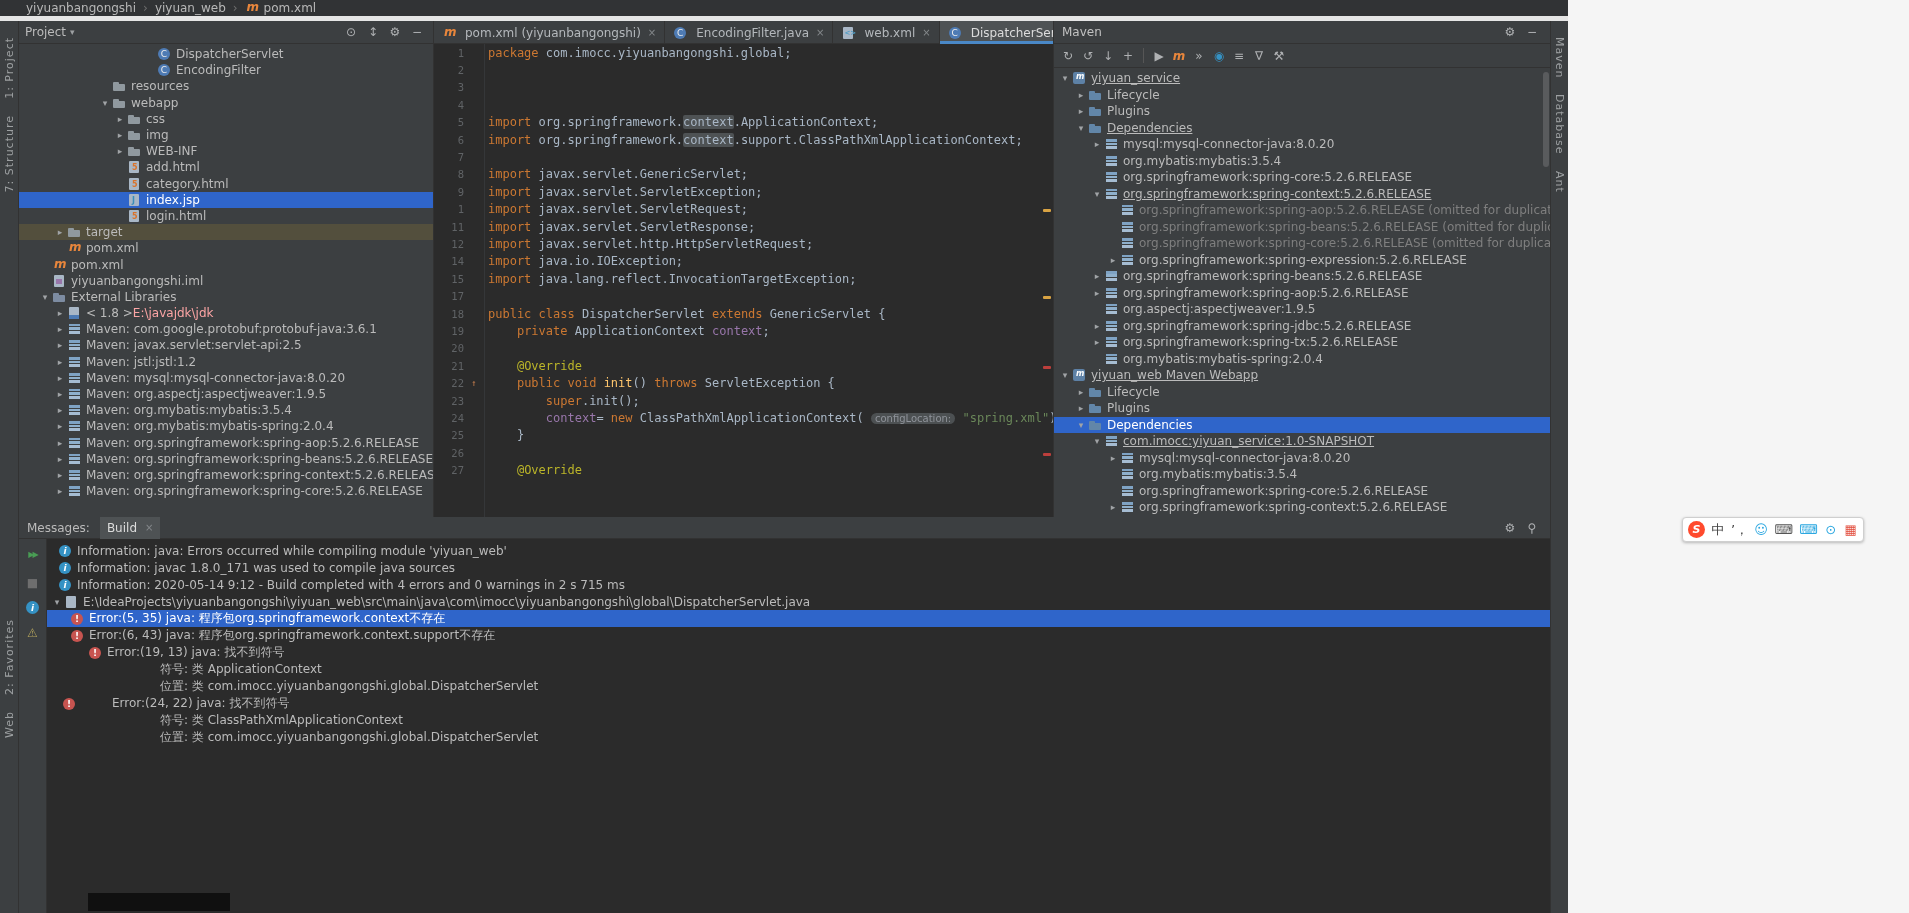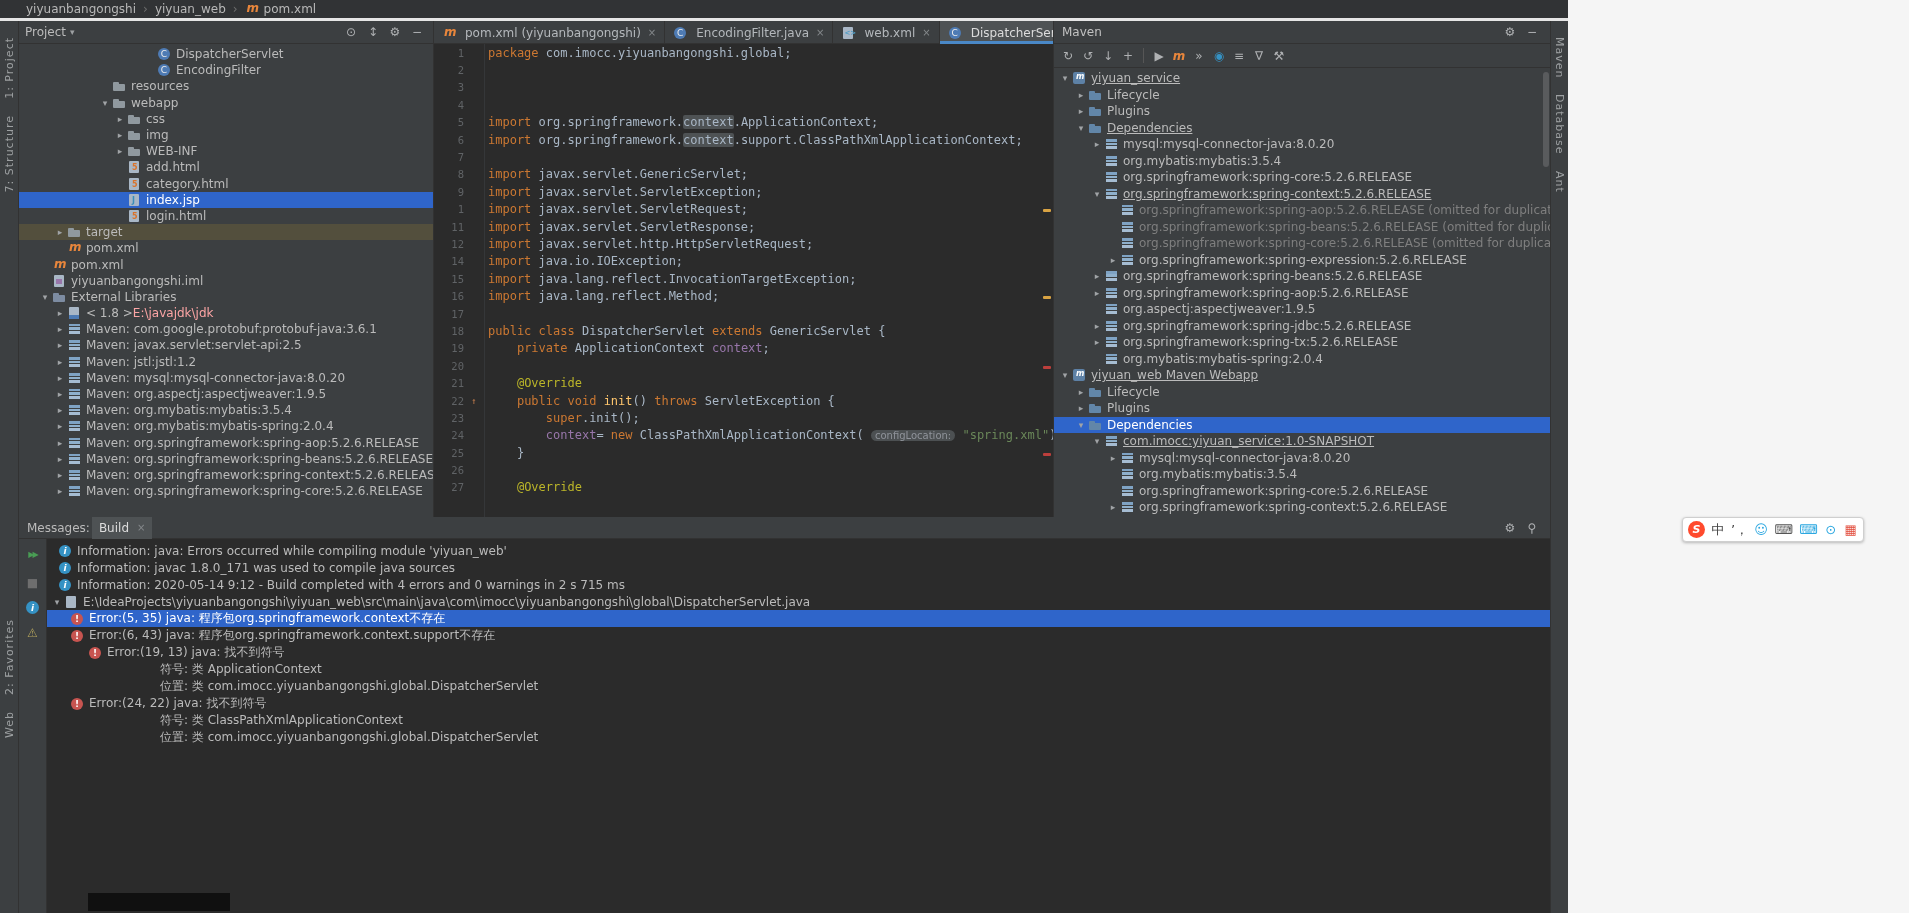--- a/index.html
+++ b/index.html
@@ -1,21 +1,21 @@
 <!DOCTYPE html>
 <html><head>
 <meta charset="utf-8">
 <style>
 *{margin:0;padding:0;box-sizing:border-box}
 html,body{width:1909px;height:913px;overflow:hidden}
 body{font-family:"DejaVu Sans","Liberation Sans",sans-serif;background:#f5f5f5;position:relative;color:#bbb}
 .ide{position:absolute;left:0;top:0;width:1568px;height:913px;background:#3c3f41;font-size:12px}
 
 
-.titlebar{position:absolute;left:0;top:0;width:100%;height:21px;background:#313335;border-bottom:3px solid #e5e5e5;display:flex;align-items:center;padding-left:26px}
+.titlebar{position:absolute;left:0;top:0;width:100%;height:21px;background:#313335;border-bottom:5px solid #e5e5e5;display:flex;align-items:center;padding-left:26px}
 .bc{display:flex;align-items:center}
 .bc-item{color:#b8b8b8}
 .bc-sep{color:#6e6e6e;margin:0 7px}
 
 
 .stripe{position:absolute;top:21px;bottom:0;width:19px;background:#3c3f41}
 .stripe-left{left:0;border-right:1px solid #323232}
 .stripe-right{left:1550px;width:18px;border-left:1px solid #323232}
 .vlabel{writing-mode:vertical-rl;font-size:11px;color:#9da0a2;letter-spacing:1px;margin-top:16px;cursor:default}
 .stripe-left .vlabel{transform:rotate(180deg)}
@@ -95,21 +95,21 @@
 
 .maven-panel{position:absolute;left:1053px;top:44px;width:497px;height:473px;background:#3c3f41;border-left:1px solid #323232;overflow:hidden}
 .mtoolbar{height:24px;display:flex;align-items:center;padding:0 4px;border-bottom:1px solid #323232}
 #maven-tree{padding-top:2px}
 #maven-tree .trow{height:16.5px}
 .mscroll{position:absolute;right:1px;top:28px;width:6px;height:95px;background:#595b5d;border-radius:3px}
 
 
 .bottom-panel{position:absolute;left:19px;top:517px;width:1531px;height:396px;background:#2b2b2b}
 .msg-header{position:absolute;left:0;top:0;right:0;height:22px;background:#3c3f41;border-bottom:1px solid #323232;display:flex;align-items:center;padding:0 8px}
-.msg-label{color:#bbb;margin-right:2px}
+.msg-label{color:#bbb;margin-right:10px}
 .build-tab{display:flex;align-items:center;gap:5px;height:22px;padding:0 7px;background:#4e5254;color:#dcdcdc;cursor:default}
 .msg-toolbar{position:absolute;left:0;top:22px;bottom:0;width:28px;background:#3c3f41;border-right:1px solid #323232;display:flex;flex-direction:column;align-items:center;padding-top:6px;gap:9px}
 .msg-rows{position:absolute;left:28px;top:22px;right:0;bottom:0;background:#2b2b2b;padding-top:3px;overflow:hidden}
 #msg-rows .trow{height:17px}
 
 
 .ime{position:absolute;left:1682px;top:517px;height:25px;background:#fff;border:1px solid #cfcfcf;border-radius:4px;box-shadow:0 1px 3px rgba(0,0,0,.25);display:flex;align-items:center;padding:0 5px;gap:6px}
 .ime-item{font-size:13px;color:#444;display:inline-flex;align-items:center;justify-content:center;min-width:14px;height:19px;cursor:default}
 .ime-item.logo{background:#ff4a2d;color:#fff;border-radius:50%;width:17px;height:17px;font-weight:bold;font-style:italic;font-size:11px}
 .taskbar-frag{position:absolute;left:88px;top:893px;width:142px;height:18px;background:#101010}
@@ -353,21 +353,20 @@
           <div class="cline"><span class="lnum">5</span><span class="gicon"></span><span class="ctext"><span class="kw">import</span><span class="pl"> org.springframework.</span><span class="hl">context</span><span class="pl">.ApplicationContext;</span></span></div>
           <div class="cline"><span class="lnum">6</span><span class="gicon"></span><span class="ctext"><span class="kw">import</span><span class="pl"> org.springframework.</span><span class="hl">context</span><span class="pl">.support.ClassPathXmlApplicationContext;</span></span></div>
           <div class="cline"><span class="lnum">7</span><span class="gicon"></span><span class="ctext"></span></div>
           <div class="cline"><span class="lnum">8</span><span class="gicon"></span><span class="ctext"><span class="kw">import</span><span class="pl"> javax.servlet.GenericServlet;</span></span></div>
           <div class="cline"><span class="lnum">9</span><span class="gicon"></span><span class="ctext"><span class="kw">import</span><span class="pl"> javax.servlet.ServletException;</span></span></div>
           <div class="cline"><span class="lnum">1</span><span class="gicon"></span><span class="ctext"><span class="kw">import</span><span class="pl"> javax.servlet.ServletRequest;</span></span></div>
           <div class="cline"><span class="lnum">11</span><span class="gicon"></span><span class="ctext"><span class="kw">import</span><span class="pl"> javax.servlet.ServletResponse;</span></span></div>
           <div class="cline"><span class="lnum">12</span><span class="gicon"></span><span class="ctext"><span class="kw">import</span><span class="pl"> javax.servlet.http.HttpServletRequest;</span></span></div>
           <div class="cline"><span class="lnum">14</span><span class="gicon"></span><span class="ctext"><span class="kw">import</span><span class="pl"> java.io.IOException;</span></span></div>
           <div class="cline"><span class="lnum">15</span><span class="gicon"></span><span class="ctext"><span class="kw">import</span><span class="pl"> java.lang.reflect.InvocationTargetException;</span></span></div>
-          <div class="cline"><span class="lnum">16</span><span class="gicon"></span><span class="ctext"><span class="kw">import</span><span class="pl"> java.lang.reflect.Method;</span></span></div>
           <div class="cline"><span class="lnum">17</span><span class="gicon"></span><span class="ctext"></span></div>
           <div class="cline"><span class="lnum">18</span><span class="gicon"></span><span class="ctext"><span class="kw">public class</span><span class="pl"> DispatcherServlet </span><span class="kw">extends</span><span class="pl"> GenericServlet {</span></span></div>
           <div class="cline"><span class="lnum">19</span><span class="gicon"></span><span class="ctext"><span class="pl">    </span><span class="kw">private</span><span class="pl"> ApplicationContext </span><span class="fld">context</span><span class="pl">;</span></span></div>
           <div class="cline"><span class="lnum">20</span><span class="gicon"></span><span class="ctext"></span></div>
           <div class="cline"><span class="lnum">21</span><span class="gicon"></span><span class="ctext"><span class="pl">    </span><span class="ann">@Override</span></span></div>
           <div class="cline"><span class="lnum">22</span><span class="gicon ovr">↑</span><span class="ctext"><span class="pl">    </span><span class="kw">public void</span><span class="pl"> </span><span class="mth">init</span><span class="pl">() </span><span class="kw">throws</span><span class="pl"> ServletException {</span></span></div>
           <div class="cline"><span class="lnum">23</span><span class="gicon"></span><span class="ctext"><span class="pl">        </span><span class="kw">super</span><span class="pl">.init();</span></span></div>
           <div class="cline"><span class="lnum">24</span><span class="gicon"></span><span class="ctext"><span class="pl">        </span><span class="fld">context</span><span class="pl">= </span><span class="kw">new</span><span class="pl"> ClassPathXmlApplicationContext( </span><span class="hint">configLocation:</span><span class="pl"> </span><span class="str">"spring.xml"</span><span class="pl">);</span></span></div>
           <div class="cline"><span class="lnum">25</span><span class="gicon"></span><span class="ctext"><span class="pl">    }</span></span></div>
           <div class="cline"><span class="lnum">26</span><span class="gicon"></span><span class="ctext"></span></div>
@@ -583,21 +582,21 @@
           <div class="trow" style="padding-left: 41px;">
             <span class="ic error"></span>
             <span class="tlabel">Error:(19, 13)  java: 找不到符号</span>
           </div>
           <div class="trow" style="padding-left: 113px;">
             <span class="tlabel">符号:  类 ApplicationContext</span>
           </div>
           <div class="trow" style="padding-left: 113px;">
             <span class="tlabel">位置: 类 com.imocc.yiyuanbangongshi.global.DispatcherServlet</span>
           </div>
-          <div class="trow" style="padding-left: 23px;">
+          <div class="trow" style="padding-left: 15px; gap: 31px;">
             <span class="ic error"></span>
             <span class="tlabel">Error:(24, 22)  java: 找不到符号</span>
           </div>
           <div class="trow" style="padding-left: 113px;">
             <span class="tlabel">符号:  类 ClassPathXmlApplicationContext</span>
           </div>
           <div class="trow" style="padding-left: 113px;">
             <span class="tlabel">位置: 类 com.imocc.yiyuanbangongshi.global.DispatcherServlet</span>
           </div>
         </div>

